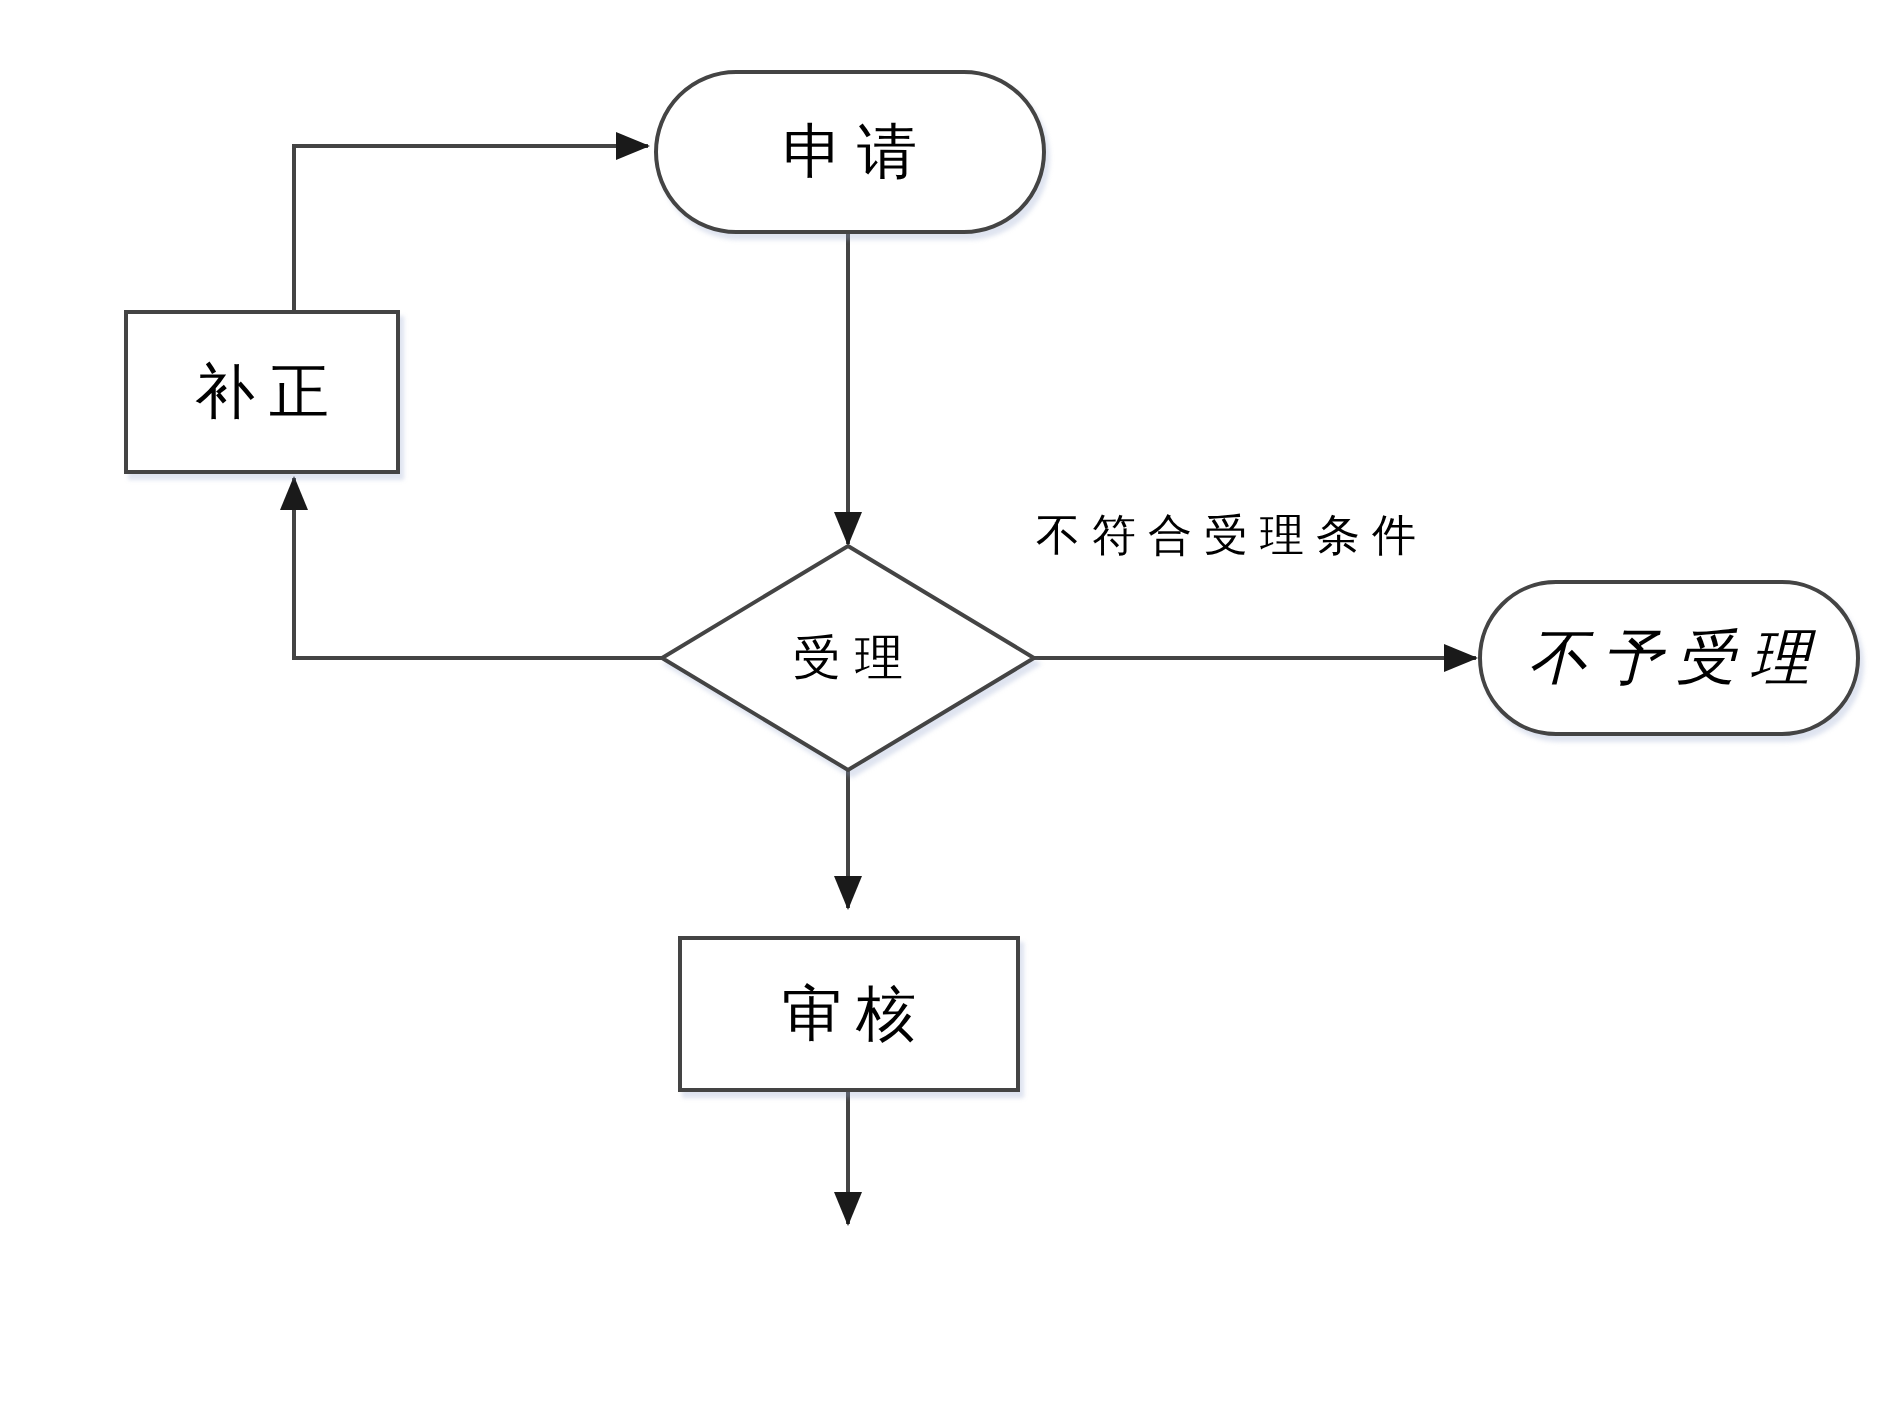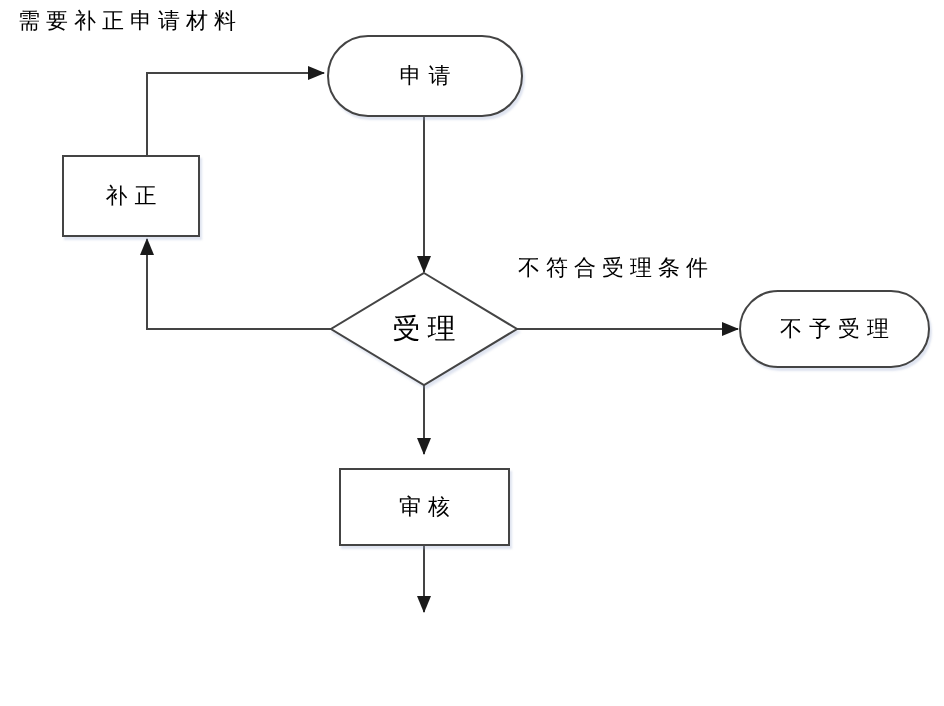--- a/index.html
+++ b/index.html
@@ -37,34 +37,34 @@
   }
   .arrowhead { fill: #1a1a1a; }
   .node {
     position: absolute;
     border: 2px solid var(--line);
     background: var(--background);
     display: flex;
     align-items: center;
     justify-content: center;
     color: var(--text);
-    font-size: 22px;
+    font-size: 30px;
     letter-spacing: 7px;
     text-indent: 7px;
     box-shadow: 2px 3px 2px rgba(150,165,205,0.30);
   }
   .stadium { border-radius: 999px; }
   .rect { border-radius: 0; }
   .diamond-text {
     position: absolute;
     display: flex;
     align-items: center;
     justify-content: center;
     color: var(--text);
-    font-size: 28px;
+    font-size: 24px;
     letter-spacing: 7px;
     text-indent: 7px;
   }
   .edge-label {
     position: absolute;
     color: var(--text);
     font-size: 22px;
     letter-spacing: 6px;
     white-space: nowrap;
   }
@@ -84,35 +84,34 @@
     <line x1="424" y1="117" x2="424" y2="272" marker-end="url(#arrow)"></line>
     <line x1="517" y1="329" x2="738" y2="329" marker-end="url(#arrow)"></line>
     <line x1="424" y1="385" x2="424" y2="454" marker-end="url(#arrow)"></line>
     <line x1="424" y1="533" x2="424" y2="612" marker-end="url(#arrow)"></line>
     <polyline points="331,329 147,329 147,239" marker-end="url(#arrow)"></polyline>
     <polyline points="147,155 147,73 324,73" marker-end="url(#arrow)"></polyline>
 
     <polygon class="diamond" points="424,273 517,329 424,385 331,329"></polygon>
   </svg>
 
-  <div class="edge-label" style="left:18px; top:6px;">需要补正申请材料</div>
 
   <div class="node stadium" style="left:327px; top:35px; width:196px; height:82px;">
     <span>申请</span>
   </div>
 
   <div class="node rect" style="left:62px; top:155px; width:138px; height:82px;">
     <span>补正</span>
   </div>
 
   <div class="diamond-text" style="left:331px; top:273px; width:186px; height:112px;">受理</div>
 
   <div class="edge-label" style="left:518px; top:253px;">不符合受理条件</div>
 
-  <div class="node stadium" style="left:739px; top:290px; width:191px; height:78px;">
+  <div class="node stadium" style="left:739px; top:290px; width:191px; height:78px;font-style:italic;">
     <span>不予受理</span>
   </div>
 
   <div class="node rect" style="left:339px; top:468px; width:171px; height:78px;">
     <span>审核</span>
   </div>
 
 
 </div>
 

